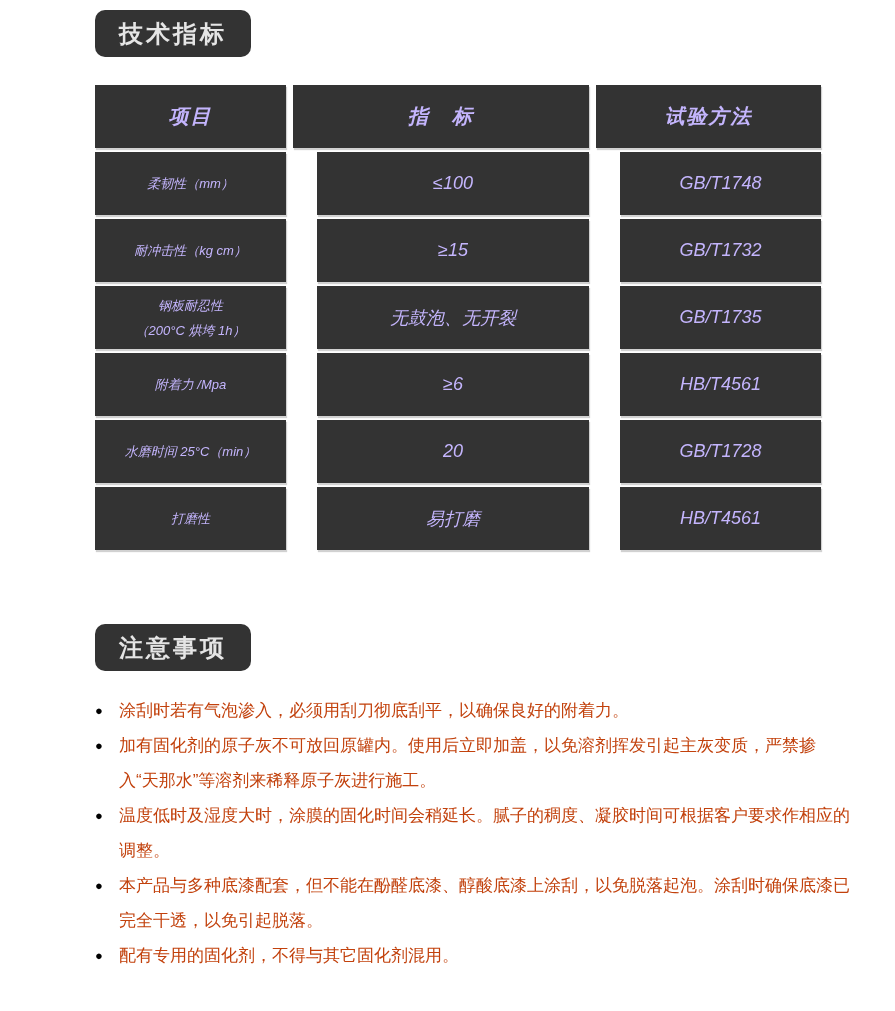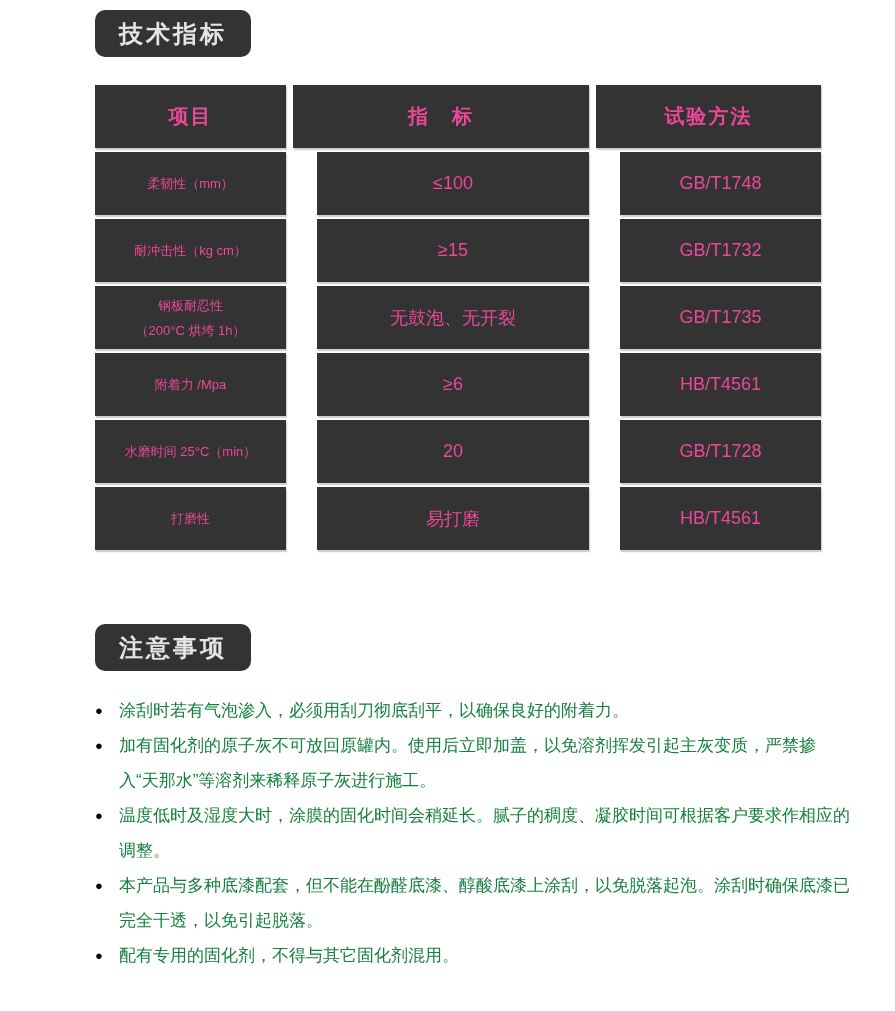--- a/index.html
+++ b/index.html
@@ -29,27 +29,28 @@
   .spec-table {
     margin-top: 28px;
     width: 726px;
     display: grid;
     grid-template-columns: 191px 296px 225px;
     column-gap: 7px;
     row-gap: 4px;
   }
   .cell {
     background: #333333;
-    color: #ec4899;
+    color: #c4b5fd;
     height: 63px;
     display: flex;
     align-items: center;
     justify-content: center;
     text-align: center;
     box-shadow: 1px 2px 1px rgba(0,0,0,0.18);
+    font-style: italic;
   }
   .cell.header {
     font-size: 20px;
     font-weight: bold;
     letter-spacing: 2px;
   }
   .cell.item {
     font-size: 13px;
     white-space: pre-line;
     line-height: 25px;
@@ -72,21 +73,21 @@
     text-indent: -24px;
   }
   .bullet-glyph {
     display: inline-block;
     width: 24px;
     text-indent: 0;
     font-size: 13px;
     color: #000000;
     vertical-align: 1px;
   }
-  .note-text { color: #15803d; text-align: right; }
+  .note-text { color: #c2410c; text-align: right; }
 </style>
 </head>
 <body>
 
 <div class="content">
 
   <div class="badge">技术指标</div>
 
   <div class="spec-table">
     <div class="cell header">项目</div>

